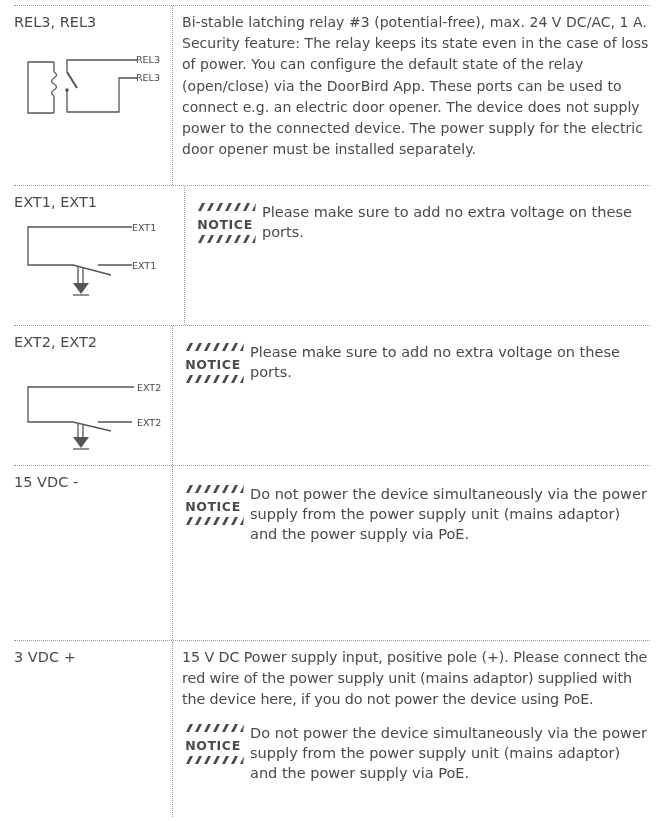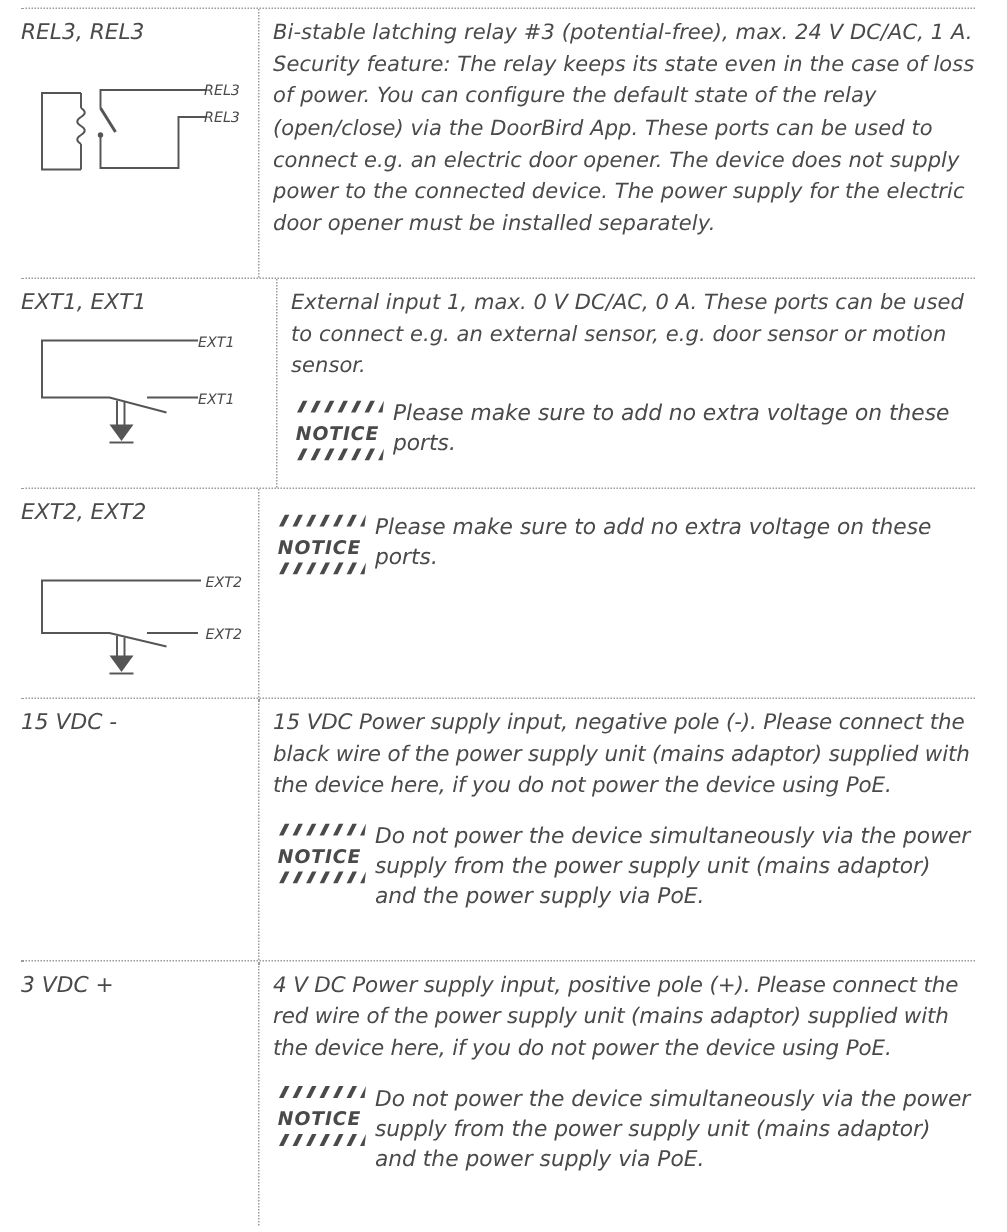--- a/index.html
+++ b/index.html
@@ -19,21 +19,20 @@
       position: absolute;
       left: 14px;
       top: 5px;
       width: 636px;
       border-top: 1px dotted #9a9a9a;
     }
     .row {
       display: flex;
       border-bottom: 1px dotted #9a9a9a;
       box-sizing: border-box;
-      font-style: italic;
     }
     .row.last { border-bottom: none; }
     .cell-left {
       width: 158px;
       flex: 0 0 158px;
       box-sizing: border-box;
       padding: 6px 0 0 0;
       position: relative;
     }
     .cell-right {
@@ -129,21 +128,20 @@
             <line x1="57" y1="44" x2="57" y2="60"></line>
             <line x1="47" y1="71" x2="63" y2="71"></line>
           </g>
           <polygon points="47,59 63,59 55,70" fill="#555"></polygon>
           <text class="diag-label" x="106" y="7">EXT1</text>
           <text class="diag-label" x="106" y="45">EXT1</text>
         </svg>
       </div>
     </div>
     <div class="cell-right">
-      <p class="desc">External input 1, max. 0 V DC/AC, 0 A. These ports can be used to connect e.g. an external sensor, e.g. door sensor or motion sensor.</p>
       <div class="notice" style="margin-top:10px;">
         <svg class="notice-badge" viewBox="0 0 62 40">
           <g fill="#4a4a4a">
             <polygon points="4,8 8,0 11,0 7,8"></polygon>
               <polygon points="13,8 17,0 20,0 16,8"></polygon>
               <polygon points="22,8 26,0 29,0 25,8"></polygon>
               <polygon points="31,8 35,0 38,0 34,8"></polygon>
               <polygon points="40,8 44,0 47,0 43,8"></polygon>
               <polygon points="49,8 53,0 56,0 52,8"></polygon>
               <polygon points="58,8 62,0 62,0 61,8"></polygon>
@@ -204,21 +202,20 @@
         <div class="notice-text">Please make sure to add no extra voltage on these ports.</div>
       </div>
     </div>
   </div>
 
   <div class="row" style="height:175px;">
     <div class="cell-left">
       <div class="port-label">15 VDC -</div>
     </div>
     <div class="cell-right">
-      <p class="desc narrow">15 VDC Power supply input, negative pole (-). Please connect the black wire of the power supply unit (mains adaptor) supplied with the device here, if you do not power the device using PoE.</p>
       <div class="notice">
         <svg class="notice-badge" viewBox="0 0 62 40">
           <g fill="#4a4a4a">
             <polygon points="4,8 8,0 11,0 7,8"></polygon>
               <polygon points="13,8 17,0 20,0 16,8"></polygon>
               <polygon points="22,8 26,0 29,0 25,8"></polygon>
               <polygon points="31,8 35,0 38,0 34,8"></polygon>
               <polygon points="40,8 44,0 47,0 43,8"></polygon>
               <polygon points="49,8 53,0 56,0 52,8"></polygon>
               <polygon points="58,8 62,0 62,0 61,8"></polygon>
@@ -235,21 +232,21 @@
         <div class="notice-text">Do not power the device simultaneously via the power supply from the power supply unit (mains adaptor) and the power supply via PoE.</div>
       </div>
     </div>
   </div>
 
   <div class="row last" style="height:176px;">
     <div class="cell-left">
       <div class="port-label">3 VDC +</div>
     </div>
     <div class="cell-right">
-      <p class="desc narrow">4 V DC Power supply input, positive pole (+). Please connect the red wire of the power supply unit (mains adaptor) supplied with the device here, if you do not power the device using PoE.</p>
+      <p class="desc narrow">15 V DC Power supply input, positive pole (+). Please connect the red wire of the power supply unit (mains adaptor) supplied with the device here, if you do not power the device using PoE.</p>
       <div class="notice">
         <svg class="notice-badge" viewBox="0 0 62 40">
           <g fill="#4a4a4a">
             <polygon points="4,8 8,0 11,0 7,8"></polygon>
               <polygon points="13,8 17,0 20,0 16,8"></polygon>
               <polygon points="22,8 26,0 29,0 25,8"></polygon>
               <polygon points="31,8 35,0 38,0 34,8"></polygon>
               <polygon points="40,8 44,0 47,0 43,8"></polygon>
               <polygon points="49,8 53,0 56,0 52,8"></polygon>
               <polygon points="58,8 62,0 62,0 61,8"></polygon>

